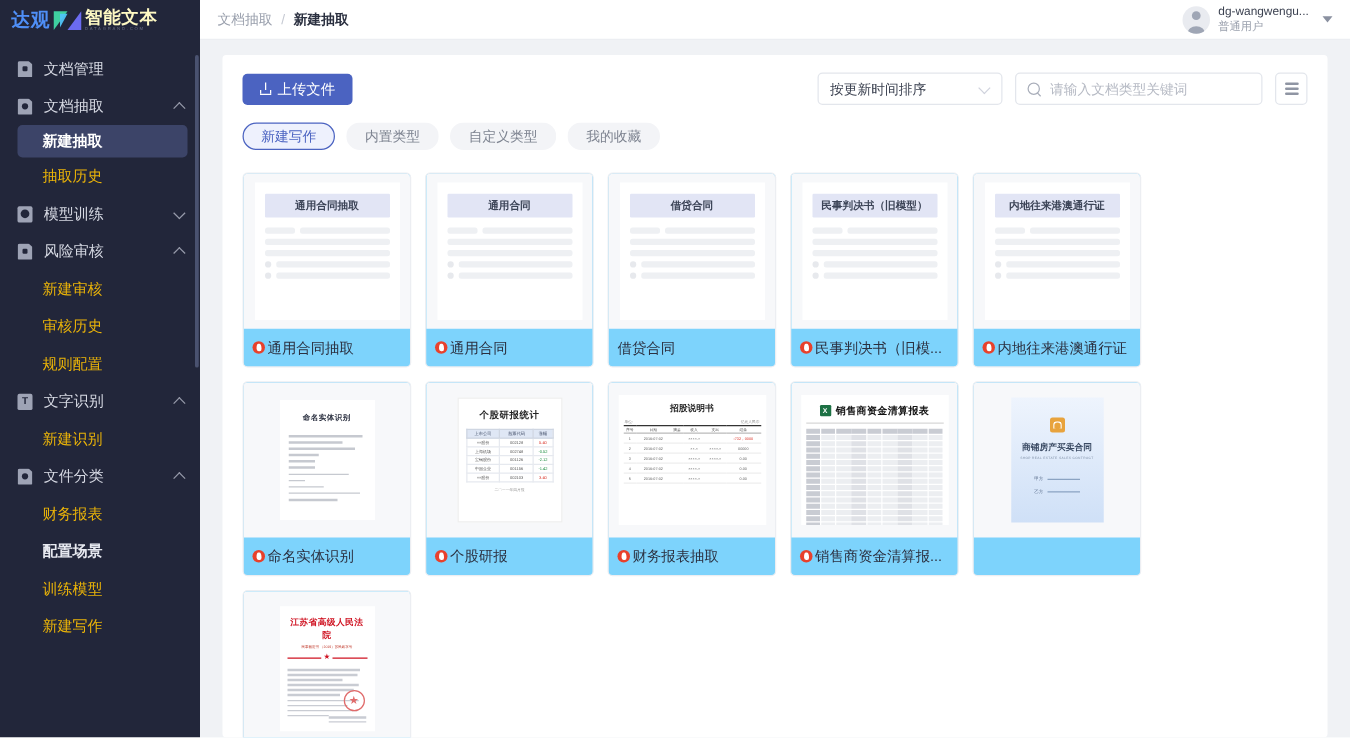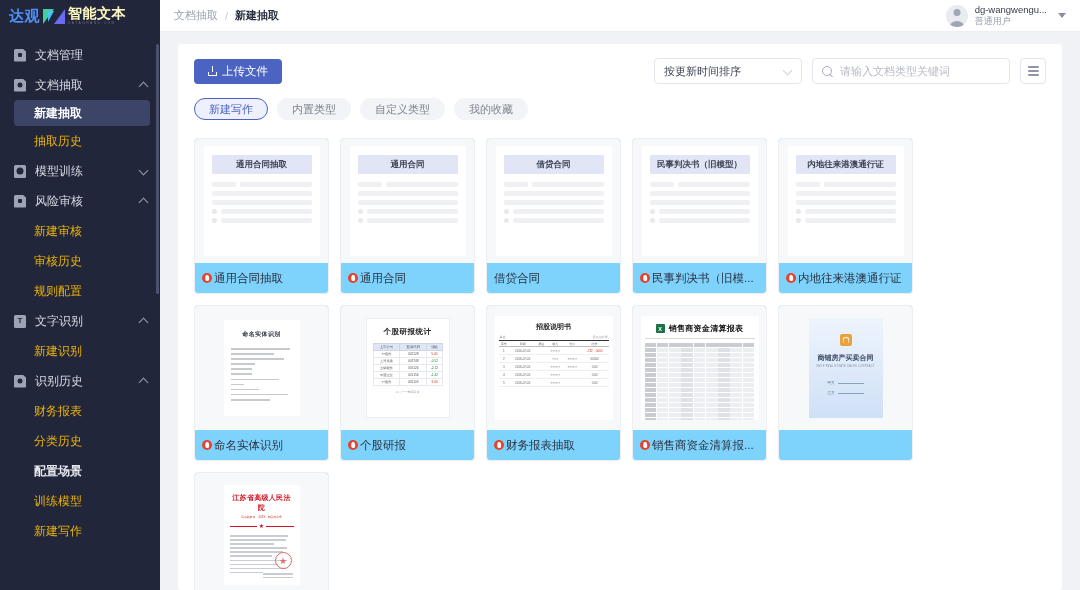--- a/index.html
+++ b/index.html
@@ -334,25 +334,24 @@
             <span class="doc-ico letter"></span>
           </span>
           <span class="gl">文字识别</span>
           <span class="chev"></span>
         </div>
         <div class="nav-item">新建识别</div>
         <div class="nav-group-head">
           <span class="gi">
             <span class="doc-ico filled corner"></span>
           </span>
-          <span class="gl">识别历史</span>
+          <span class="gl">文件分类</span>
           <span class="chev"></span>
         </div>
         <div class="nav-item">财务报表</div>
-        <div class="nav-item">分类历史</div>
         <div class="nav-item bold">配置场景</div>
         <div class="nav-item">训练模型</div>
         <div class="nav-item">新建写作</div>
       </nav>
     <div class="scrollbar"></div>
   </aside>
 
   <div class="main">
 
     <header class="topbar">

